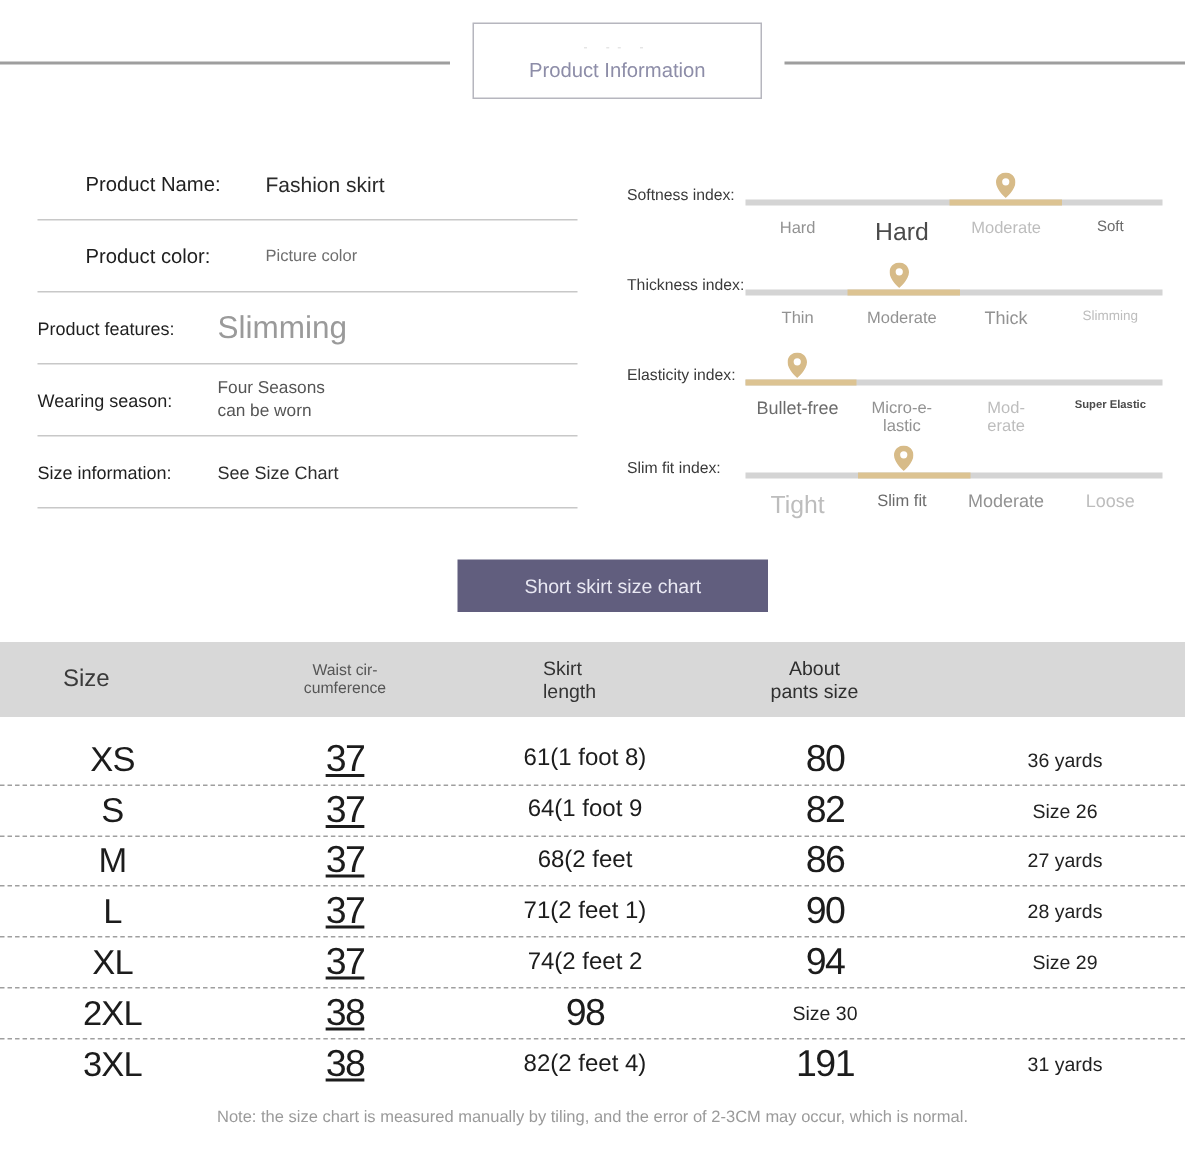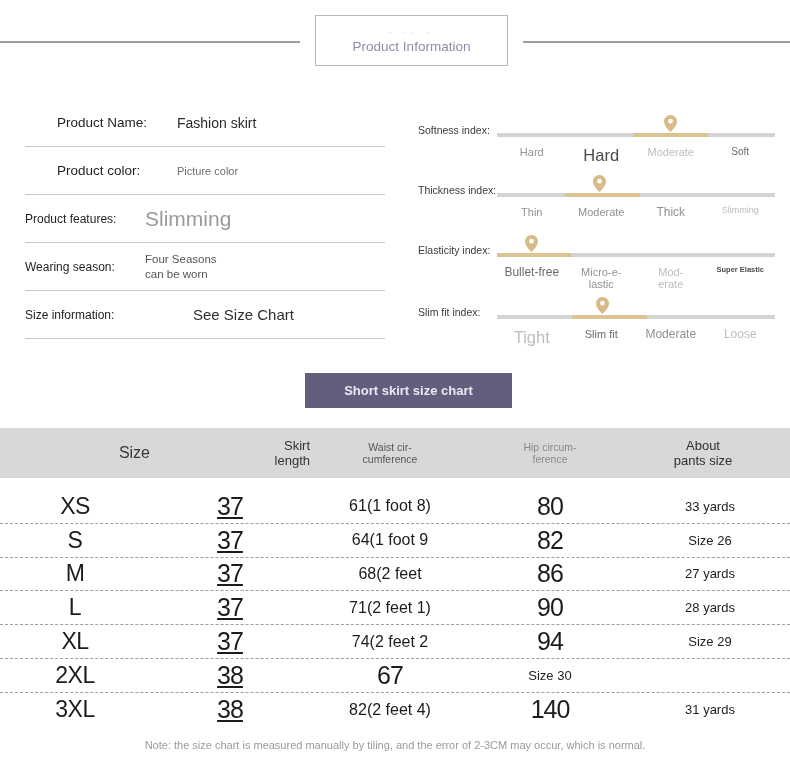--- a/index.html
+++ b/index.html
@@ -21,21 +21,21 @@
   .info-left { position:absolute; left:25px; top:99px; width:360px; }
   .info-row { display:flex; align-items:center; height:48px; border-bottom:1px solid #c8c8c8; }
   .info-label { width:120px; color:#1f1f1f; }
   .info-value { white-space:pre-line; }
   .lbl-lg { font-size:13.5px;margin-left:32px; }
   .lbl-md { font-size:12px; }
   .val-name    { font-size:14px;   color:#2a2a2a; }
   .val-color   { font-size:11px;   color:#6e6e6e; }
   .val-feature { font-size:21px; color:#9a9a9a; }
   .val-season  { font-size:11.5px; color:#555; line-height:1.25; }
-  .val-size    { font-size:15px; color:#2f2f2f;margin-left:48px; }
+  .val-size    { font-size:12px; color:#2f2f2f; }
 
   
   .indices { position:absolute; left:415px; top:108px; width:362px; }
   .idx-group { position:absolute; left:0; width:362px; height:58px; }
   .g1 { top:0; } .g2 { top:60px; } .g3 { top:120px; } .g4 { top:182px; }
   .idx-label { position:absolute; left:3px; top:16px; font-size:10.5px; color:#3a3a3a; white-space:nowrap; }
   .idx-track { position:absolute; left:82px; top:25px; width:278px; height:3.5px; background:#d4d4d4; }
   .idx-hl { position:absolute; top:0; height:3.5px; background:#dcc392; }
   .idx-pin { position:absolute; top:7px; width:13px; height:17px; }
   .idx-opts { position:absolute; left:82px; top:38px; width:278px; display:grid;
@@ -53,21 +53,21 @@
   .o-l { color:#bdbdbd; }
 
   
   .banner { position:absolute; left:305px; top:373px; width:207px; height:35px;
             background:#615e7e; color:#e9e8f3; font-size:13px;
             display:flex; align-items:center; justify-content:center; cursor:pointer; }
 
   
   .tbl-grid { display:grid; grid-template-columns:150px 160px 160px 160px 160px; align-items:center; }
   .size-header { position:absolute; left:0; top:428px; width:790px; height:50px; background:#d8d8d8; }
-  .hcell { white-space:pre-line; line-height:1.18;text-align:right; }
+  .hcell { white-space:pre-line; line-height:1.18; }
   .hc1 { font-size:16px; color:#3a3a3a; padding-left:42px; }
   .hc2 { font-size:13px; color:#333; padding-left:52px; }
   .hc3 { font-size:10.5px; color:#555; text-align:center; }
   .hc4 { font-size:10.5px; color:#8a8a8a; text-align:center; }
   .hc5 { font-size:13px; color:#2f2f2f; text-align:center; padding-right:14px; }
 
   .size-rows { position:absolute; left:0; top:490px; width:790px; }
   .trow { height:33.8px; border-bottom:1px dashed #9f9f9f; }
   .trow:last-child { border-bottom:none; }
   .tcell { text-align:center; color:#1c1c1c; }
@@ -179,41 +179,39 @@
       <div class="idx-opts">
         <span class="opt o-l s16">Tight</span>
         <span class="opt o-m s11">Slim fit</span>
         <span class="opt o-g s12">Moderate</span>
         <span class="opt o-l s12">Loose</span>
       </div>
     </div>
 
   </div>
 
-  <div class="banner" style="background: rgb(97, 94, 126); font-weight: bold;">Short skirt size chart</div>
+  <div class="banner" style="background: rgb(97, 94, 126);">Short skirt size chart</div>
 
   <div class="size-header tbl-grid">
     <span class="hcell hc1">Size</span>
+    <span class="hcell hc3">Waist cir-
+cumference</span>
     <span class="hcell hc2">Skirt
 length</span>
-    <span class="hcell hc3">Waist cir-
-cumference</span>
-    <span class="hcell hc4">Hip circum-
-ference</span>
     <span class="hcell hc5">About
 pants size</span>
   </div>
 
   <div class="size-rows">
     <div class="trow tbl-grid">
       <span class="tcell c-size">XS</span>
       <span class="tcell c-len">37</span>
       <span class="tcell c-waist">61(1 foot 8)</span>
       <span class="tcell c-hip">80</span>
-      <span class="tcell c-pants">33 yards</span>
+      <span class="tcell c-pants">36 yards</span>
     </div>
     <div class="trow tbl-grid">
       <span class="tcell c-size">S</span>
       <span class="tcell c-len">37</span>
       <span class="tcell c-waist">64(1 foot 9</span>
       <span class="tcell c-hip">82</span>
       <span class="tcell c-pants">Size 26</span>
     </div>
     <div class="trow tbl-grid">
       <span class="tcell c-size">M</span>
@@ -232,27 +230,27 @@
     <div class="trow tbl-grid">
       <span class="tcell c-size">XL</span>
       <span class="tcell c-len">37</span>
       <span class="tcell c-waist">74(2 feet 2</span>
       <span class="tcell c-hip">94</span>
       <span class="tcell c-pants">Size 29</span>
     </div>
     <div class="trow tbl-grid">
       <span class="tcell c-size">2XL</span>
       <span class="tcell c-len">38</span>
-      <span class="tcell c-hip">67</span>
+      <span class="tcell c-hip">98</span>
       <span class="tcell c-pants">Size 30</span>
     </div>
     <div class="trow tbl-grid">
       <span class="tcell c-size">3XL</span>
       <span class="tcell c-len">38</span>
       <span class="tcell c-waist">82(2 feet 4)</span>
-      <span class="tcell c-hip">140</span>
+      <span class="tcell c-hip">191</span>
       <span class="tcell c-pants">31 yards</span>
     </div>
   </div>
 
   <div class="note">Note: the size chart is measured manually by tiling, and the error of 2-3CM may occur, which is normal.</div>
 
 </div>
 
 </body></html>

